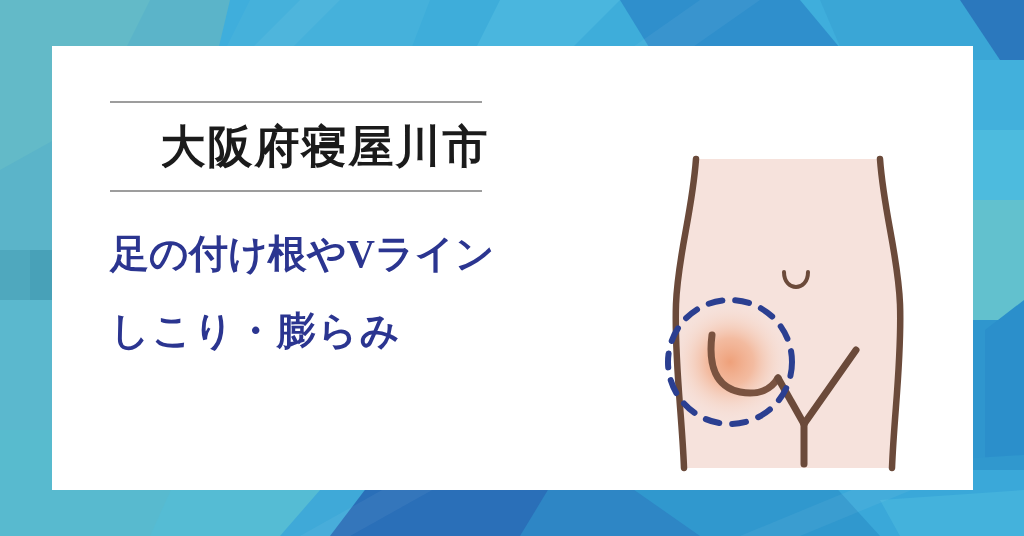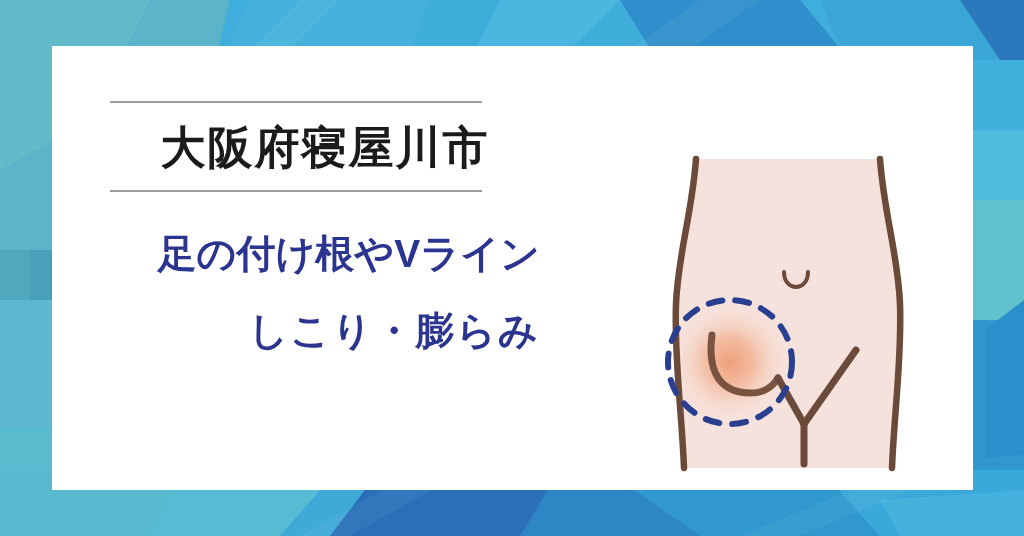--- a/index.html
+++ b/index.html
@@ -5,21 +5,21 @@
   html, body {
     margin: 0;
     padding: 0;
     background: #ffffff;
   }
   #banner {
     position: relative;
     width: 1024px;
     height: 536px;
     overflow: hidden;
-    font-family: Liberation Sans, sans-serif;
+    font-family: Liberation Serif, serif;
   }
 
   
   #bg-layer {
     position: absolute;
     inset: 0;
     background: #3FAEDC;
   }
   #bg-polys {
     position: absolute;
@@ -59,21 +59,21 @@
     color: #1b1b1b;
     letter-spacing: 2px;
     text-align: center;
     line-height: 1;
     padding: 22px 0 20px 0;
     white-space: nowrap;
   }
 
   #subtitle {
     margin-top: 34px;
-    text-align: right;
+    text-align: left;
     color: #2B3590;
     font-weight: 700;
     line-height: 1.45;
   }
   #subtitle-line-1 {
     display: block;
     font-size: 39px;
     letter-spacing: 0px;
     white-space: nowrap;
   }

